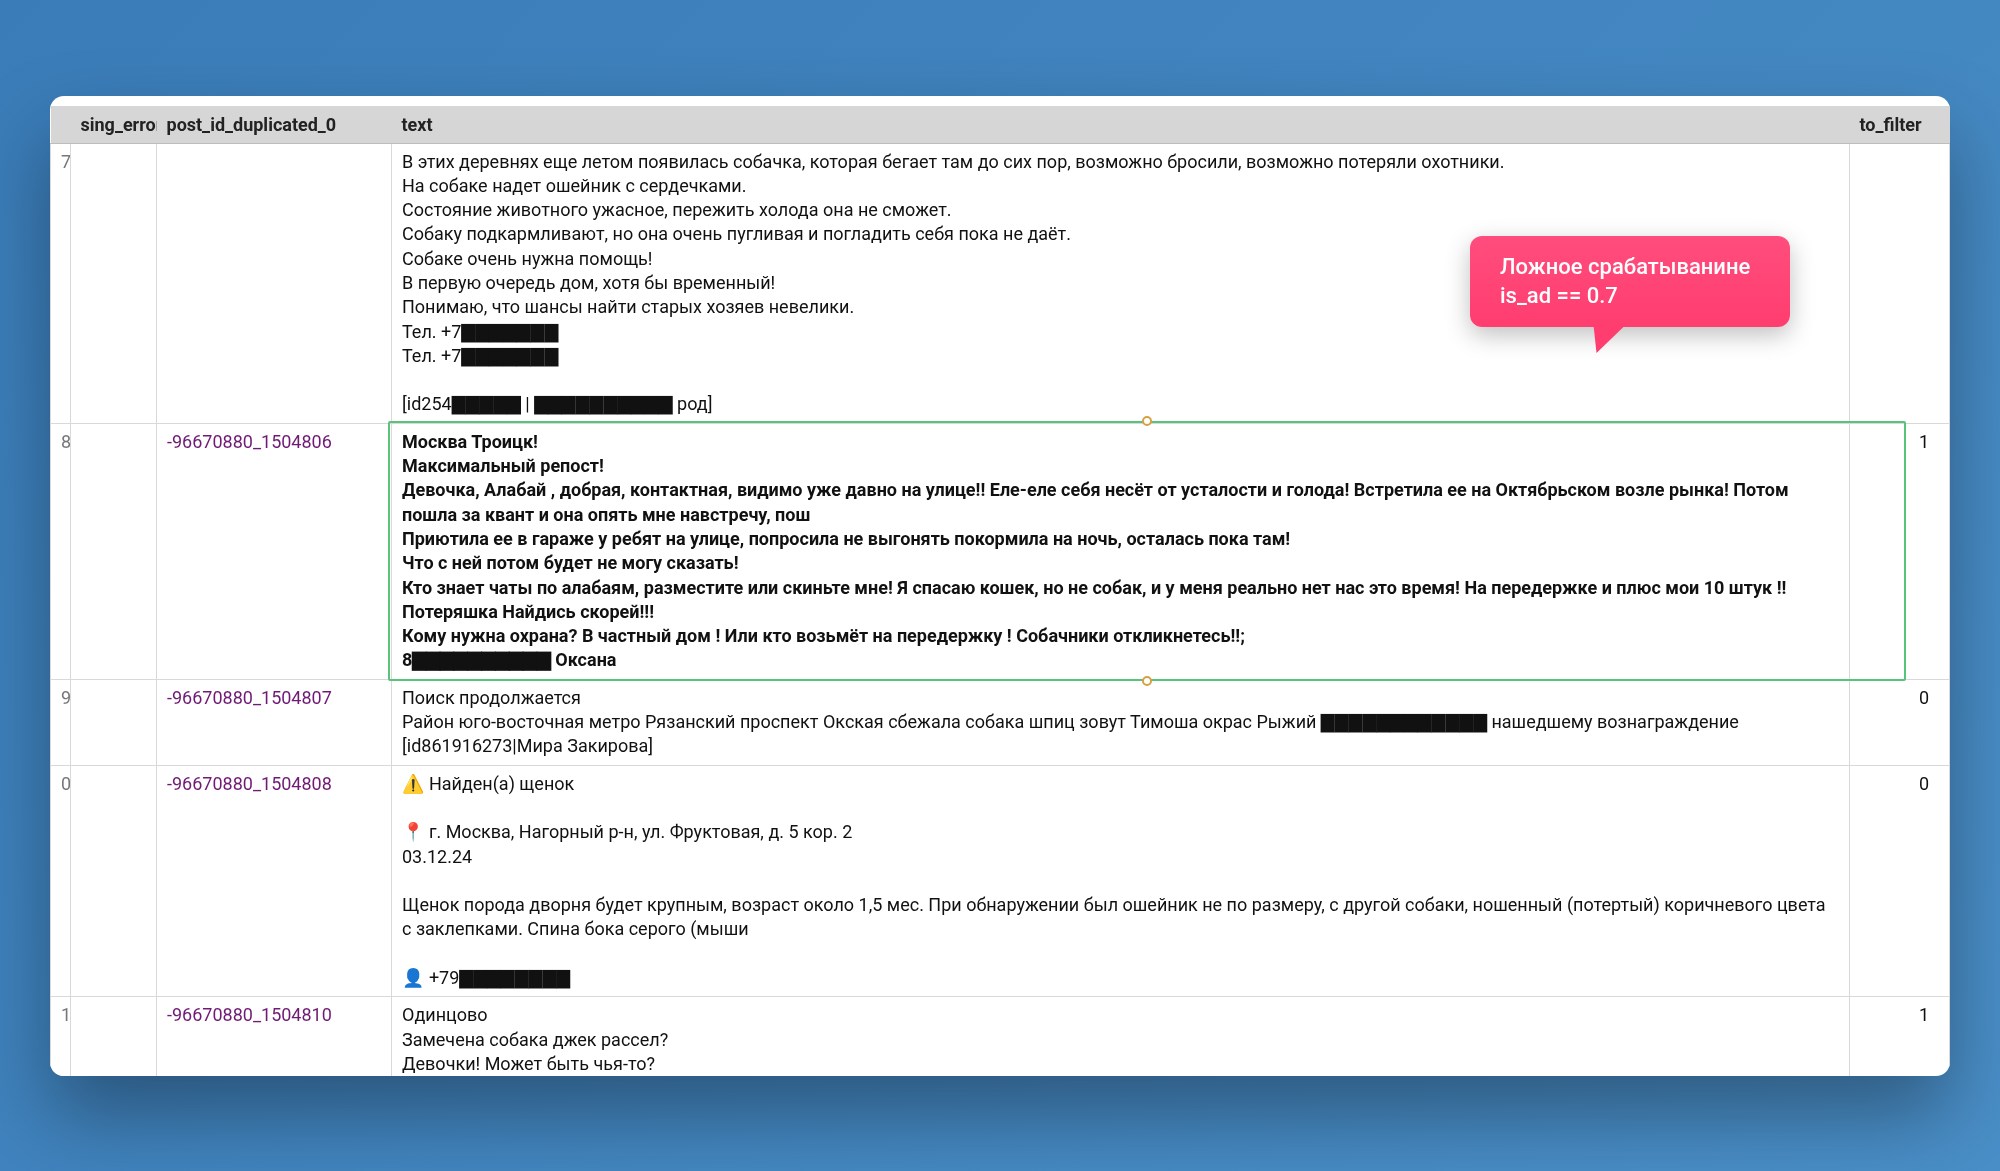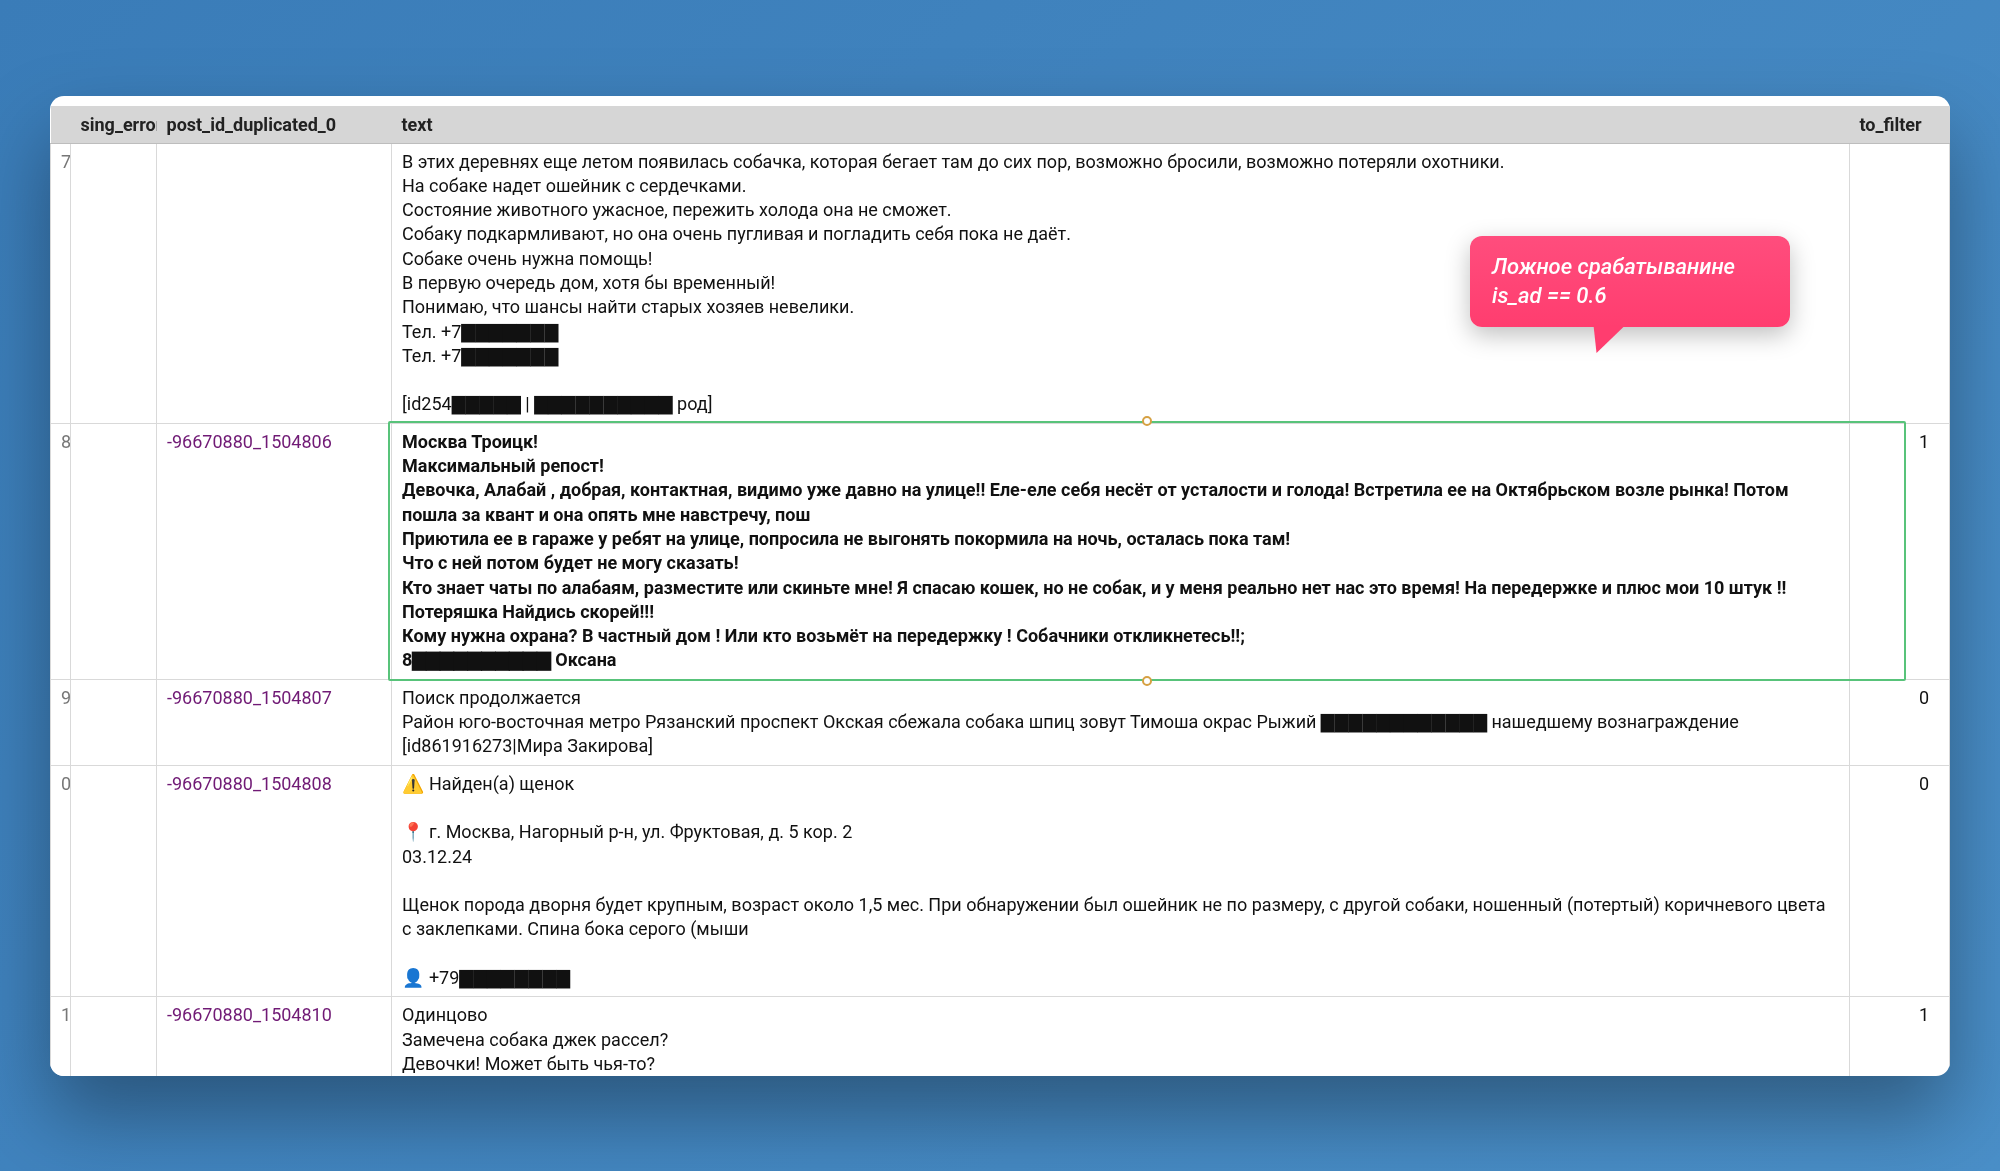--- a/index.html
+++ b/index.html
@@ -82,27 +82,26 @@
       z-index: 6;
     }
     .callout {
       position: absolute;
       z-index: 10;
       background: linear-gradient(180deg, #ff4d7d 0%, #ff3d6f 100%);
       color: #fff;
       font-size: 22px;
       font-weight: 500;
       line-height: 1.35;
-      padding: 16px 22px;
+      padding: 16px 30px;
       border-radius: 12px;
       box-shadow: 0 8px 24px rgba(0,0,0,0.25);
       top: 130px;
       left: 1420px;
       width: 320px;
-      font-style: italic;
     }
     .callout::after {
       content: "";
       position: absolute;
       bottom: -26px;
       left: 120px;
       width: 0; height: 0;
       border-left: 10px solid transparent;
       border-right: 22px solid transparent;
       border-top: 28px solid #ff3d6f;
@@ -201,16 +200,16 @@
           </tr>
         </tbody>
     </table>
 
     <div id="hl-outline" class="highlight-outline" style="left: 337.5px; top: 315.766px; width: 1518.5px; height: 259.969px;"></div>
     <div id="hl-htop" class="highlight-handle" style="left: 1091.75px; top: 310.766px;"></div>
     <div id="hl-hbot" class="highlight-handle" style="left: 1091.75px; top: 570.734px;"></div>
 
     <div class="callout">
       <div>Ложное срабатыванине</div>
-      <div>is_ad == 0.6</div>
+      <div>is_ad == 0.7</div>
     </div>
   </div>
 </div>
 
 </body></html>

